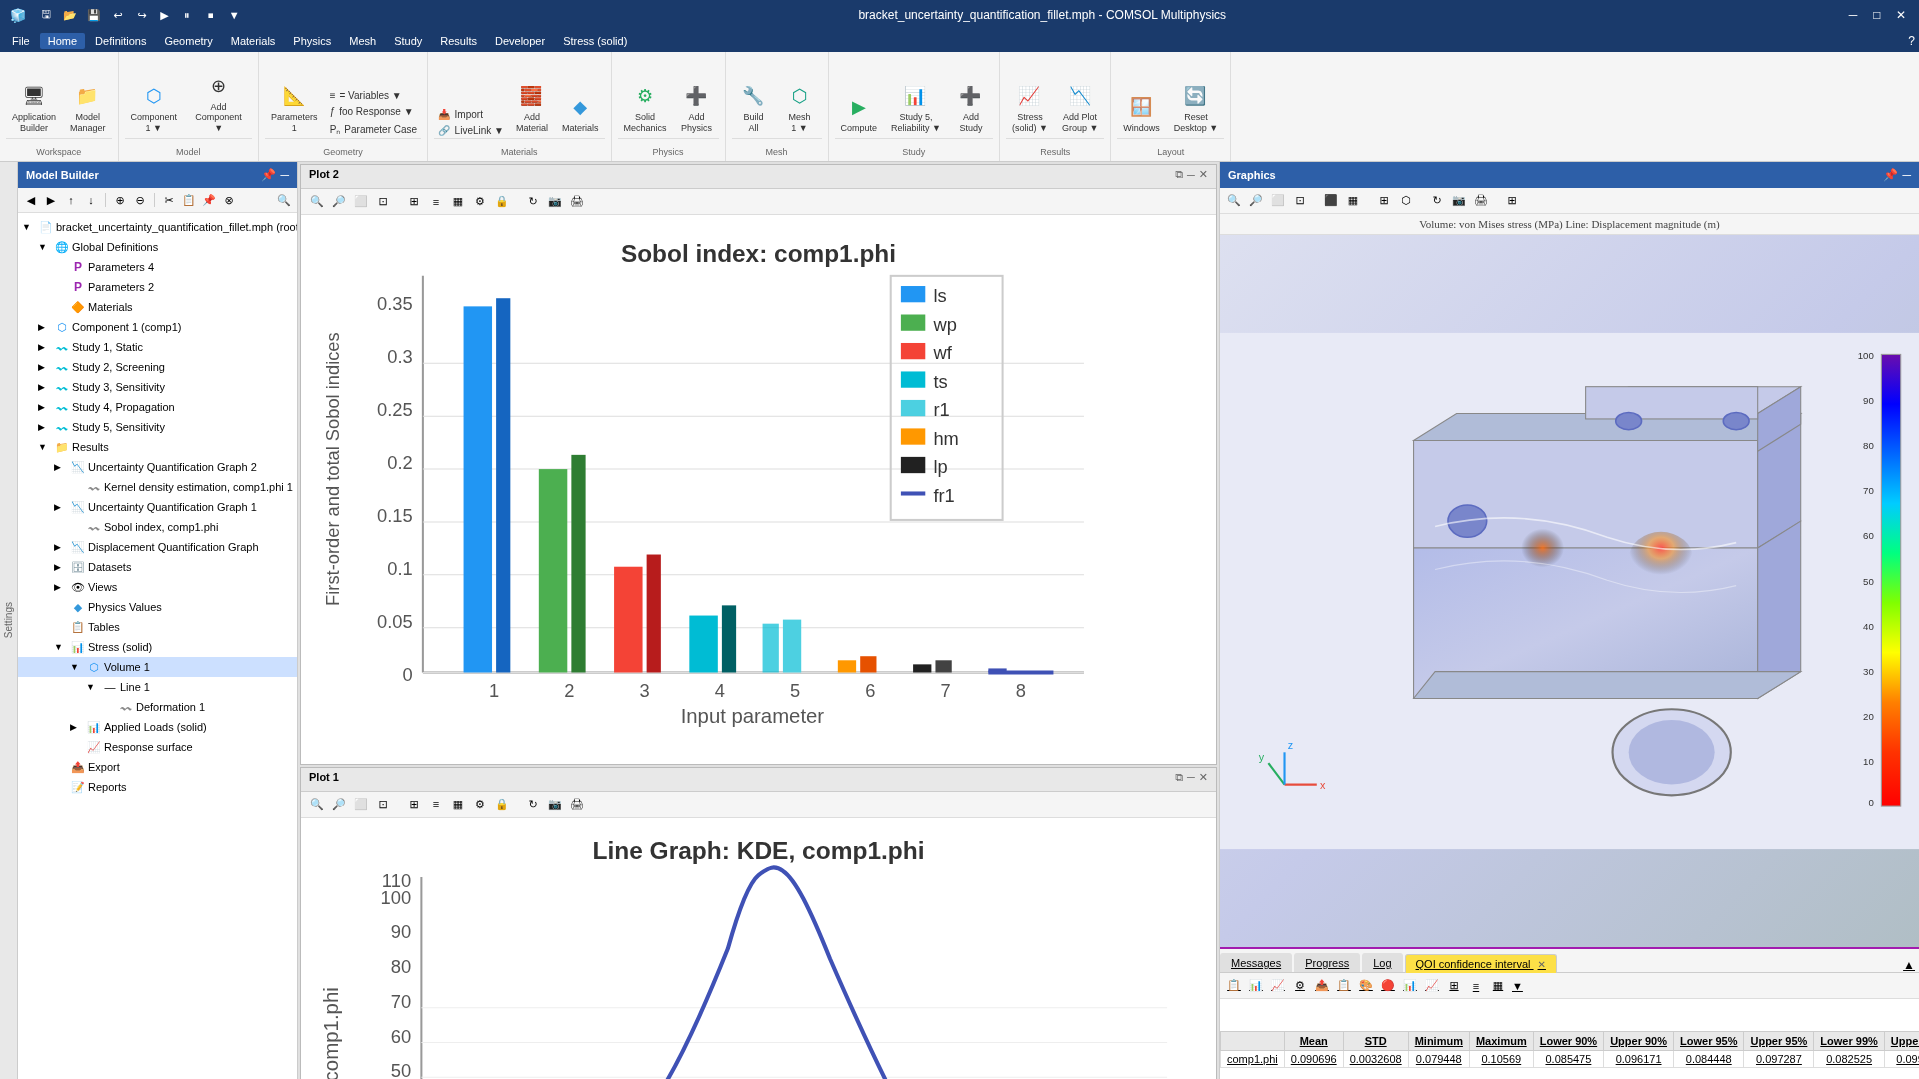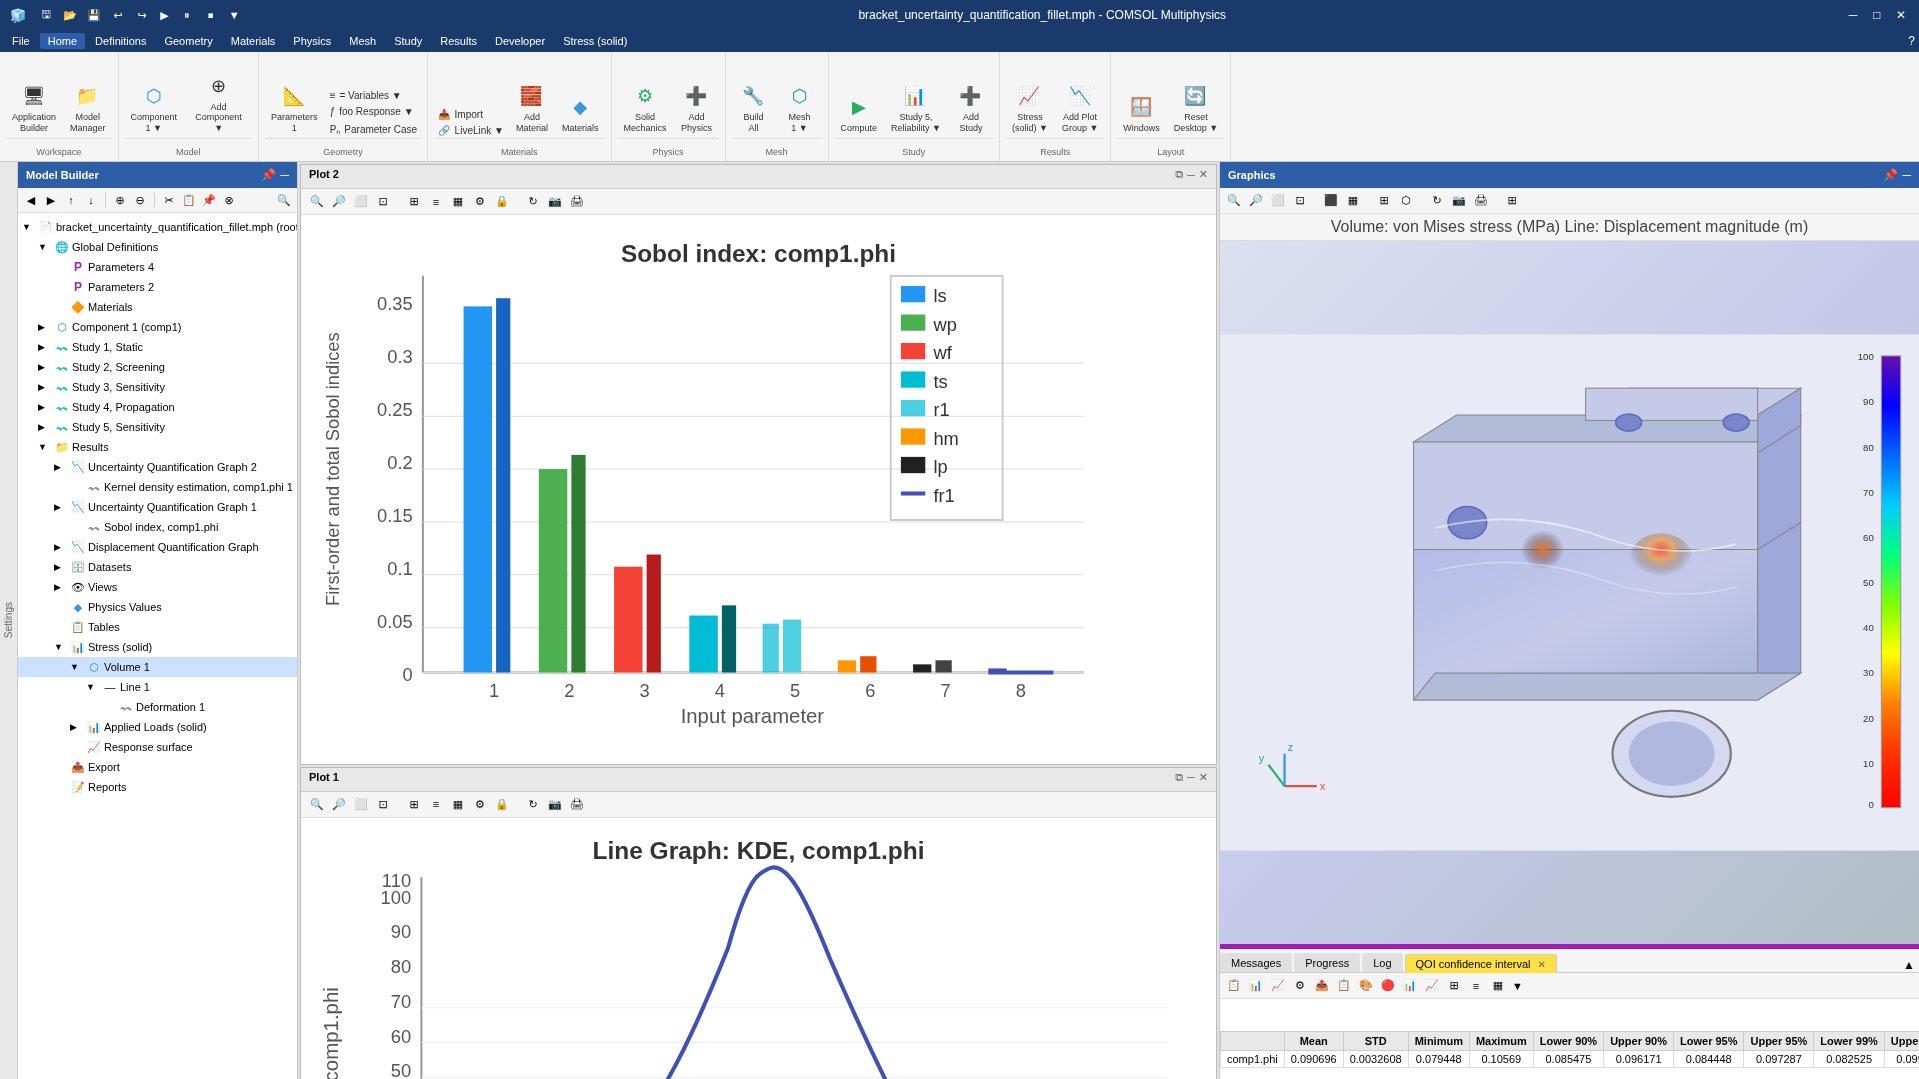--- a/index.html
+++ b/index.html
@@ -54,21 +54,21 @@
     .plot-header { background: #e8e8e8; padding: 3px 8px; font-size: 11px; font-weight: bold; display: flex; align-items: flex-start; justify-content: space-between; border-bottom: 1px solid #ccc; height: 24px; }
     .plot-toolbar { display: flex; align-items: center; gap: 2px; padding: 2px 6px; border-bottom: 1px solid #ddd; background: #f5f5f5; height: 26px; }
     .plot-tb-btn { width: 20px; height: 18px; background: transparent; border: 1px solid transparent; cursor: pointer; font-size: 11px; display: flex; align-items: center; justify-content: center; border-radius: 2px; }
     .plot-content { flex: 1; display: flex; align-items: center; justify-content: center; position: relative; overflow: hidden; }
     
     
     .right-panel { width: 700px; background: white; border-left: 1px solid #ccc; display: flex; flex-direction: column; }
     .graphics-header { background: #2d5fa8; color: white; padding: 4px 8px; font-size: 11px; font-weight: bold; display: flex; align-items: center; justify-content: space-between; height: 26px; }
     .graphics-toolbar { display: flex; align-items: center; gap: 2px; padding: 3px 4px; border-bottom: 1px solid #ddd; background: #f5f5f5; height: 26px; }
     .graphics-content { flex: 1; background: #f8f8ff; position: relative; overflow: hidden; }
-    .graphics-title { text-align: center; font-size: 16px; color: #444; padding: 4px; background: #f5f5f5; border-bottom: 1px solid #ddd; }
+    .graphics-title { text-align: center; font-size: 11px; color: #444; padding: 4px; background: #f5f5f5; border-bottom: 1px solid #ddd; font-family: Liberation Serif, serif; }
     
     
     .bottom-area { display: flex; flex-direction: column; }
     .tab-bar { display: flex; border-bottom: 1px solid #ccc; background: #f5f5f5; height: 24px; align-items: flex-end; }
     .tab { padding: 3px 10px; font-size: 11px; cursor: pointer; border: 1px solid transparent; border-bottom: none; border-radius: 3px 3px 0 0; background: #e0e0e0; margin-right: 2px; }
     .tab.active { background: #fde047; border-color: #ccc; margin-bottom: -1px; }
     .tab-close { font-size: 10px; margin-left: 4px; color: #666; }
     .messages-toolbar { display: flex; align-items: center; gap: 2px; padding: 2px 4px; border-bottom: 1px solid #ddd; background: #f5f5f5; height: 26px; }
     .messages-content { background: white; height: 80px; overflow-y: auto; }
     .table-container { overflow-x: auto; margin-top: 32px; }
@@ -810,21 +810,21 @@
         <text x="608" y="192" text-anchor="end" font-size="9" fill="#333">60</text>
         <text x="608" y="234" text-anchor="end" font-size="9" fill="#333">50</text>
         <text x="608" y="276" text-anchor="end" font-size="9" fill="#333">40</text>
         <text x="608" y="318" text-anchor="end" font-size="9" fill="#333">30</text>
         <text x="608" y="360" text-anchor="end" font-size="9" fill="#333">20</text>
         <text x="608" y="402" text-anchor="end" font-size="9" fill="#333">10</text>
         <text x="608" y="440" text-anchor="end" font-size="9" fill="#333">0</text>
       </svg>
     </div>
 
-    <div class="bottom-area" style="border-top: 5px solid #a21caf;">
+    <div class="bottom-area" style="border-top: 2px solid #a21caf; text-decoration: underline;">
       <div class="tab-bar">
         <div class="tab">Messages</div>
         <div class="tab">Progress</div>
         <div class="tab">Log</div>
         <div class="tab active">QOI confidence interval <span class="tab-close">✕</span></div>
         <div style="margin-left: auto; display:flex; align-items:center; padding-right:4px;">
           <button style="background:transparent;border:none;cursor:pointer;font-size:12px;">▲</button>
         </div>
       </div>
       <div class="messages-toolbar">

